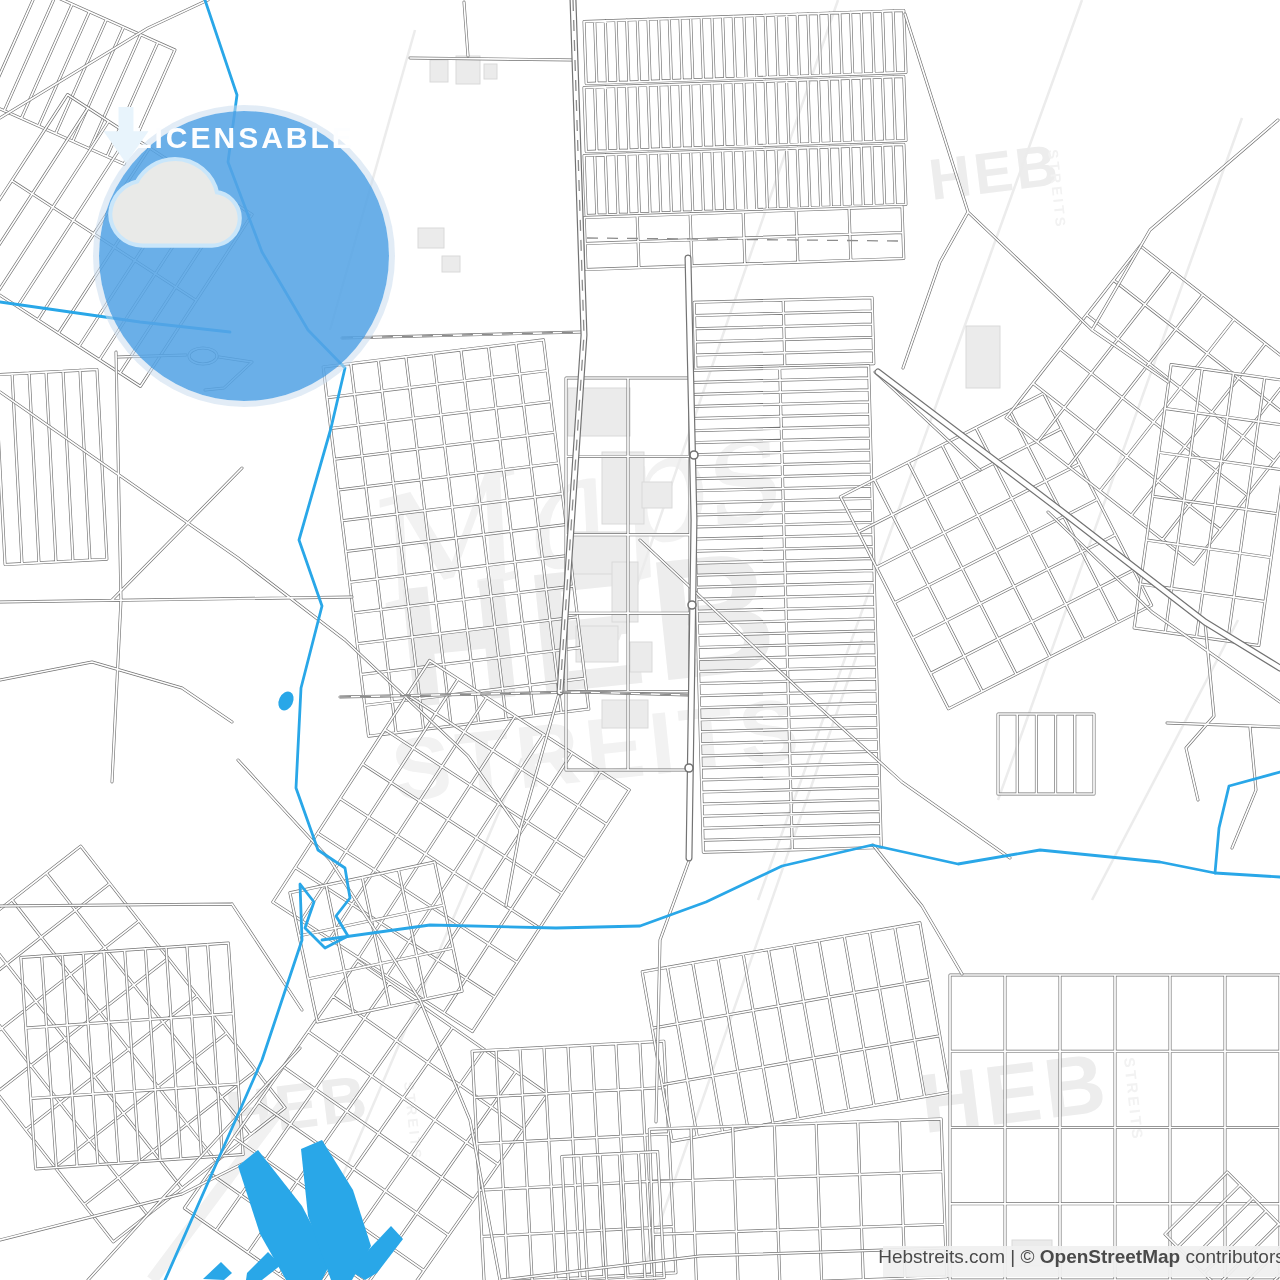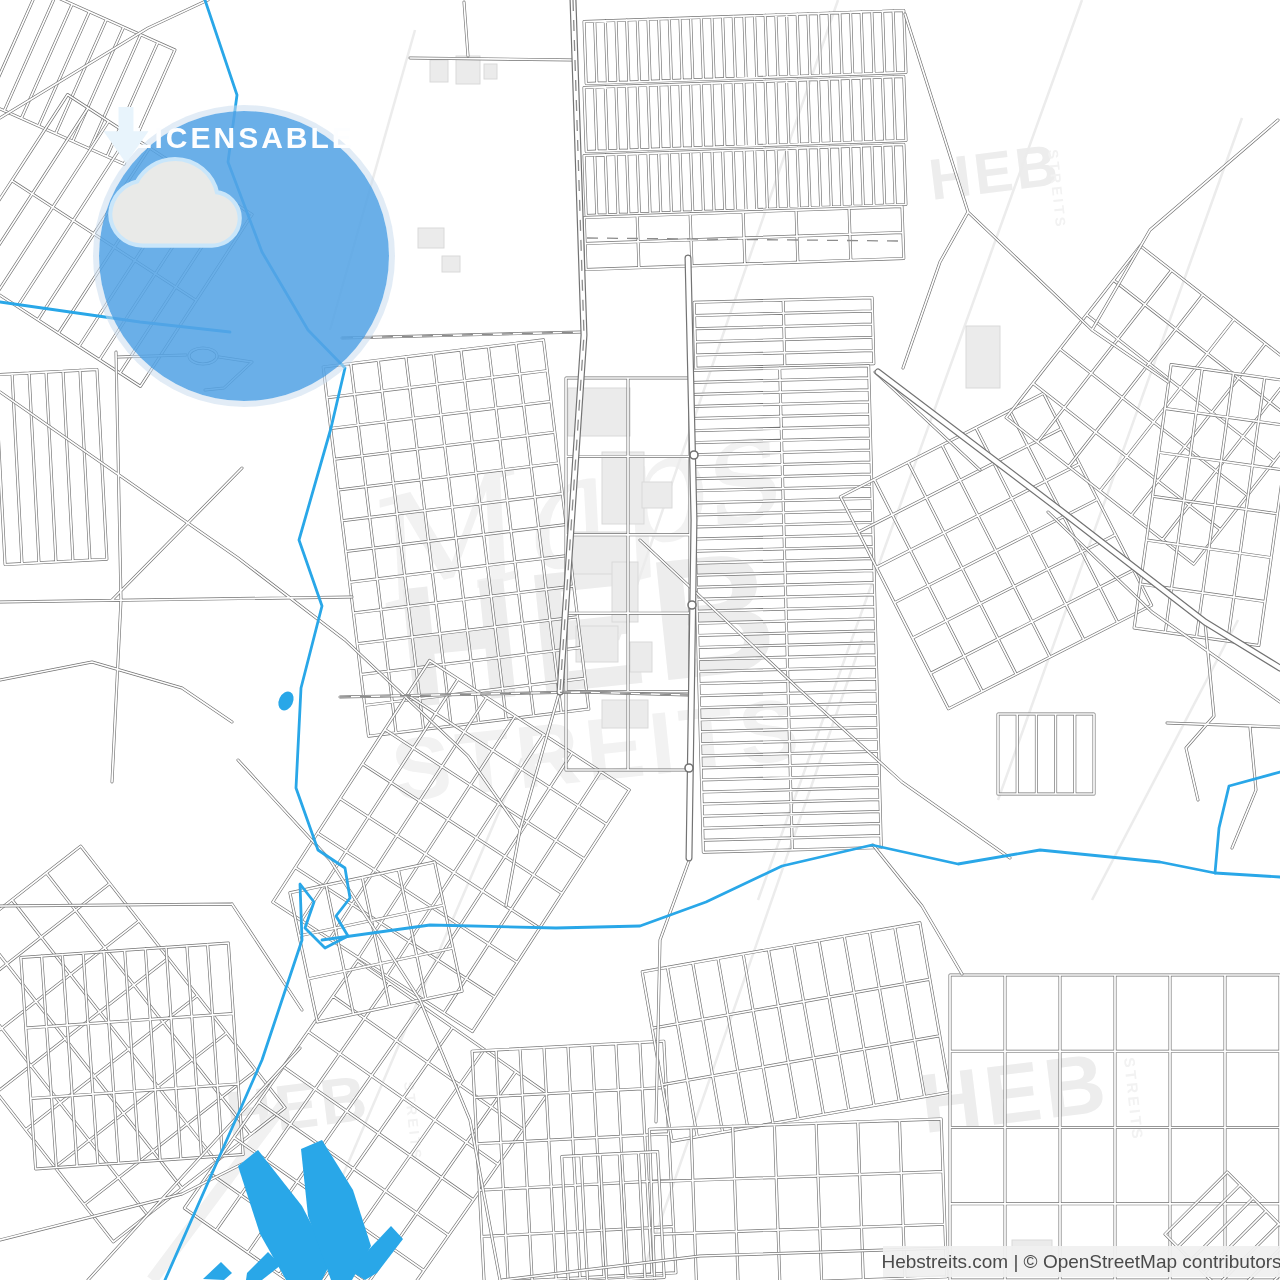--- a/index.html
+++ b/index.html
@@ -28,22 +28,22 @@
          box-shadow:0 0 0 6px var(--badge-ring,rgba(203,221,238,.55));
          display:flex;flex-direction:column;align-items:center;text-align:center;}
   .badge .cloud{margin-top:28px;width:152px;height:110px;}
   .badge .arrow{width:54px;height:58px;margin-top:-4px;}
   .badge-label{margin-top:10px;font-size:30px;font-weight:bold;letter-spacing:3px;
                color:var(--badge-text,#fdfeff);}
   
   .attribution{position:absolute;right:0;bottom:3px;width:397px;height:31px;
                background:var(--attr-bg,rgba(240,240,240,.93));
                color:var(--attr-text,#4a4a4a);font-size:19px;
-               display:flex;align-items:center;justify-content:center;white-space:pre;}
-  .attribution .osm{font-weight:normal;}
+               display:flex;justify-content:center;white-space:pre;}
+  .attribution .osm{font-weight:bold;}
 </style>
 </head>
 <body>
 
 <div class="stage">
 
   <svg id="wm-layer" width="1280" height="1280" viewBox="0 0 1280 1280">
     <text class="wm-script" x="590" y="560" font-size="150" text-anchor="middle" transform="rotate(-14 590 560)">Maps</text>
     <text class="wm-big" x="590" y="688" font-size="172" letter-spacing="8" text-anchor="middle" transform="rotate(-6 590 630)">HEB</text>
     <text class="wm-sub" x="598" y="780" font-size="88" letter-spacing="6" text-anchor="middle" transform="rotate(-6 598 750)">STREITS</text>

